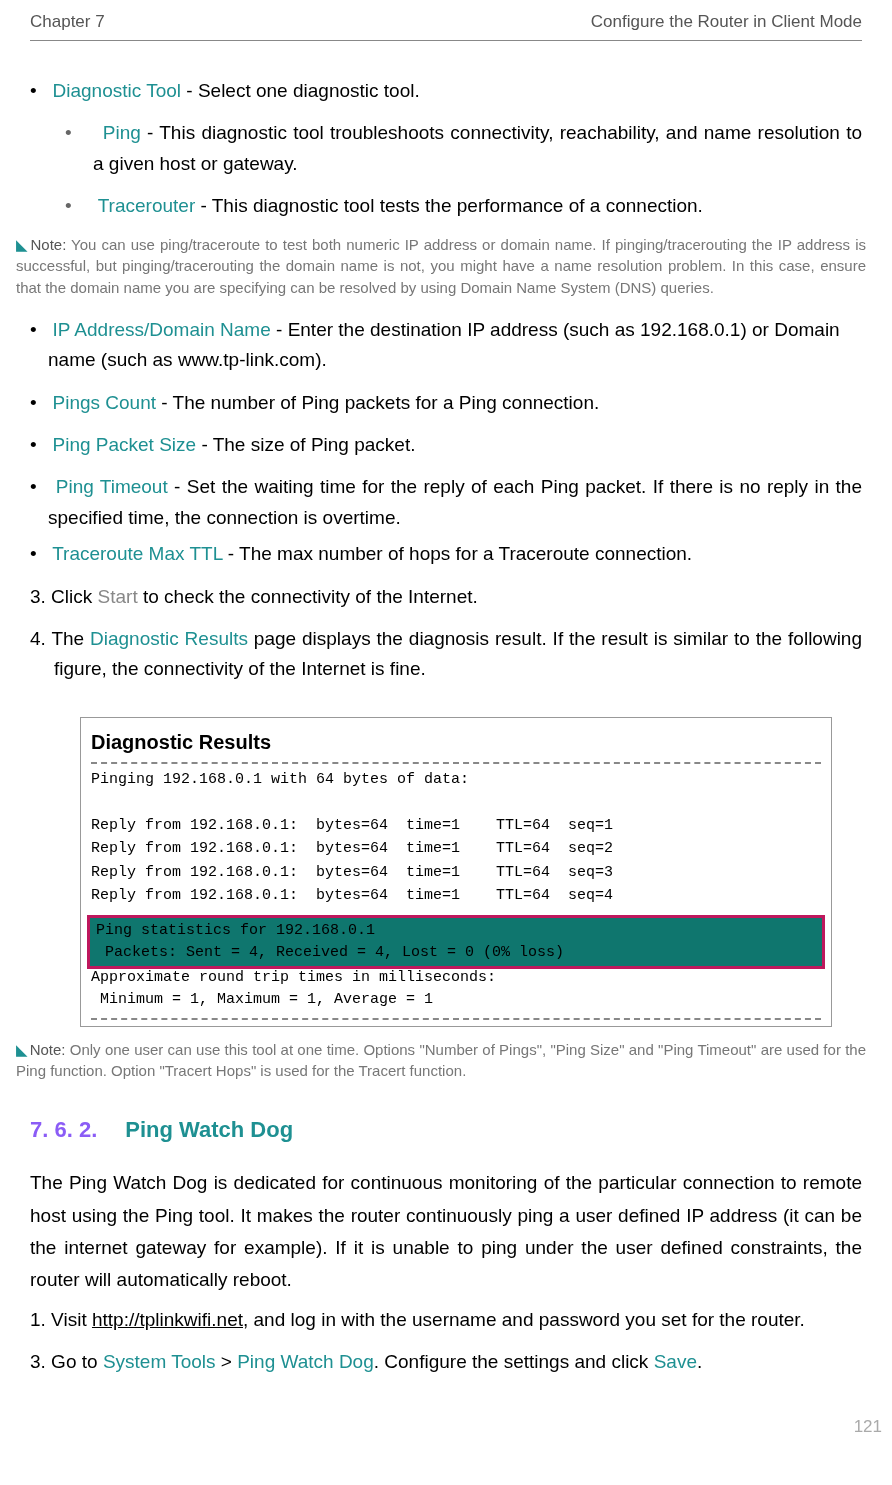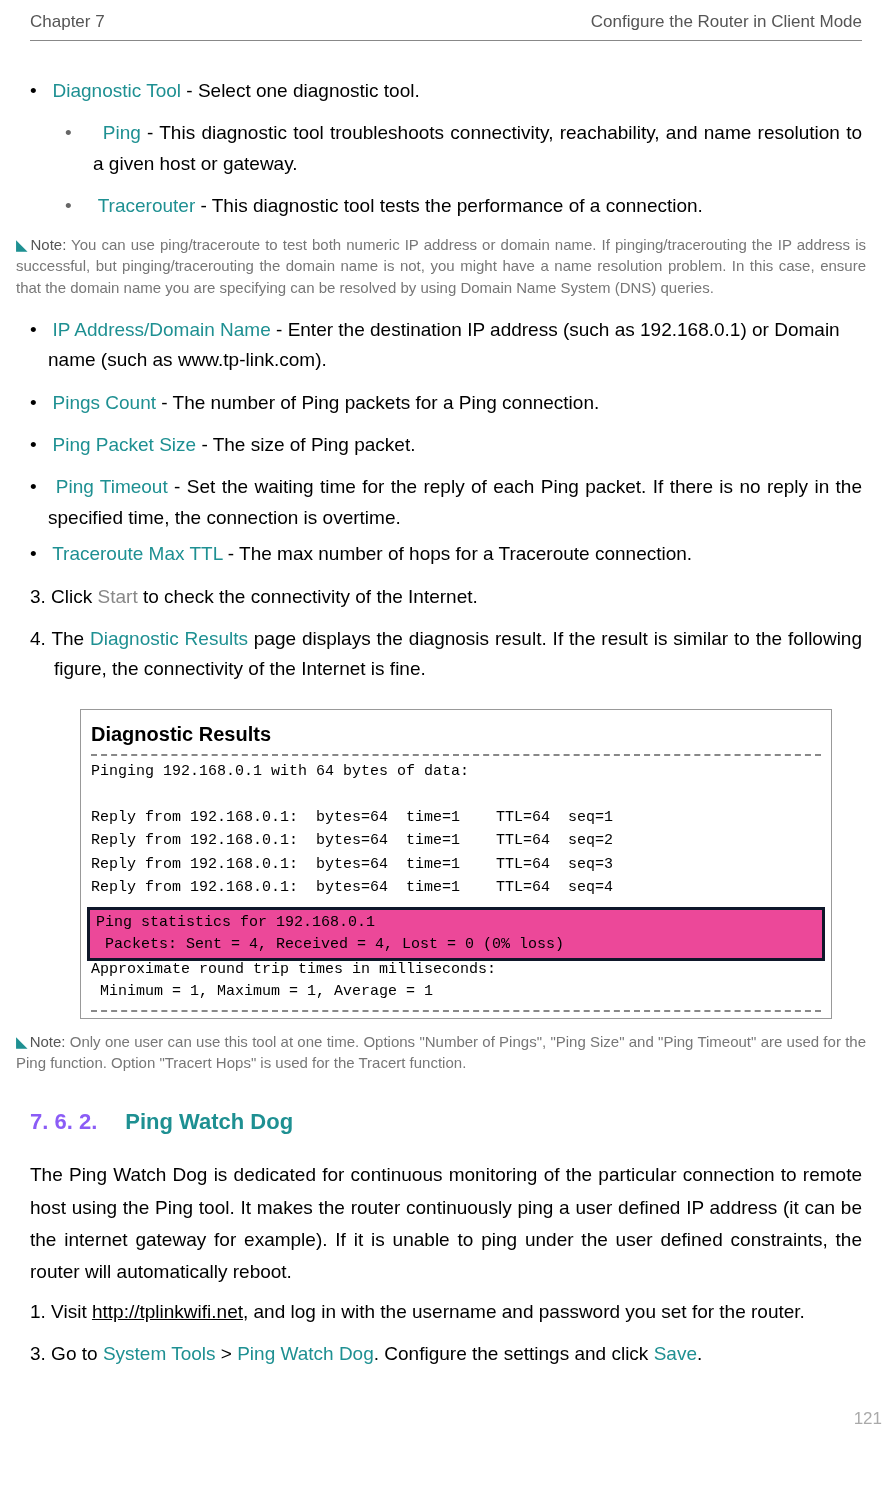--- a/index.html
+++ b/index.html
@@ -71,21 +71,21 @@
     }
     .justified {
       text-align: justify;
     }
     .numbered {
       margin-bottom: 12px;
       padding-left: 24px;
       text-indent: -24px;
     }
     .numbered2 {
-      margin-bottom: 24px;
+      margin-bottom: 32px;
       padding-left: 24px;
       text-indent: -24px;
       text-align: justify;
     }
     .diag-box {
       margin: 8px 30px 12px 50px;
       border: 1px solid #999;
       background: #fff;
       font-family: "Courier New", monospace;
     }
@@ -99,29 +99,29 @@
       margin: 0 10px;
       border-top: 2px dashed #888;
     }
     .diag-body {
       padding: 4px 10px 6px 10px;
       font-size: 15px;
       line-height: 1.55;
       white-space: pre;
     }
     .diag-highlight {
-      border: 3px solid #0f172a;
+      border: 3px solid #be185d;
       margin: 2px 6px -2px 6px;
       padding: 2px 6px;
       font-size: 15px;
       white-space: pre;
       line-height: 1.45;
       position: relative;
       z-index: 2;
-      background: #ec4899;
+      background: #0f766e;
     }
     .diag-after {
       padding: 0 10px 6px 10px;
       font-size: 15px;
       line-height: 1.5;
       white-space: pre;
     }
     .section-head {
       margin-top: 30px;
       margin-bottom: 20px;

